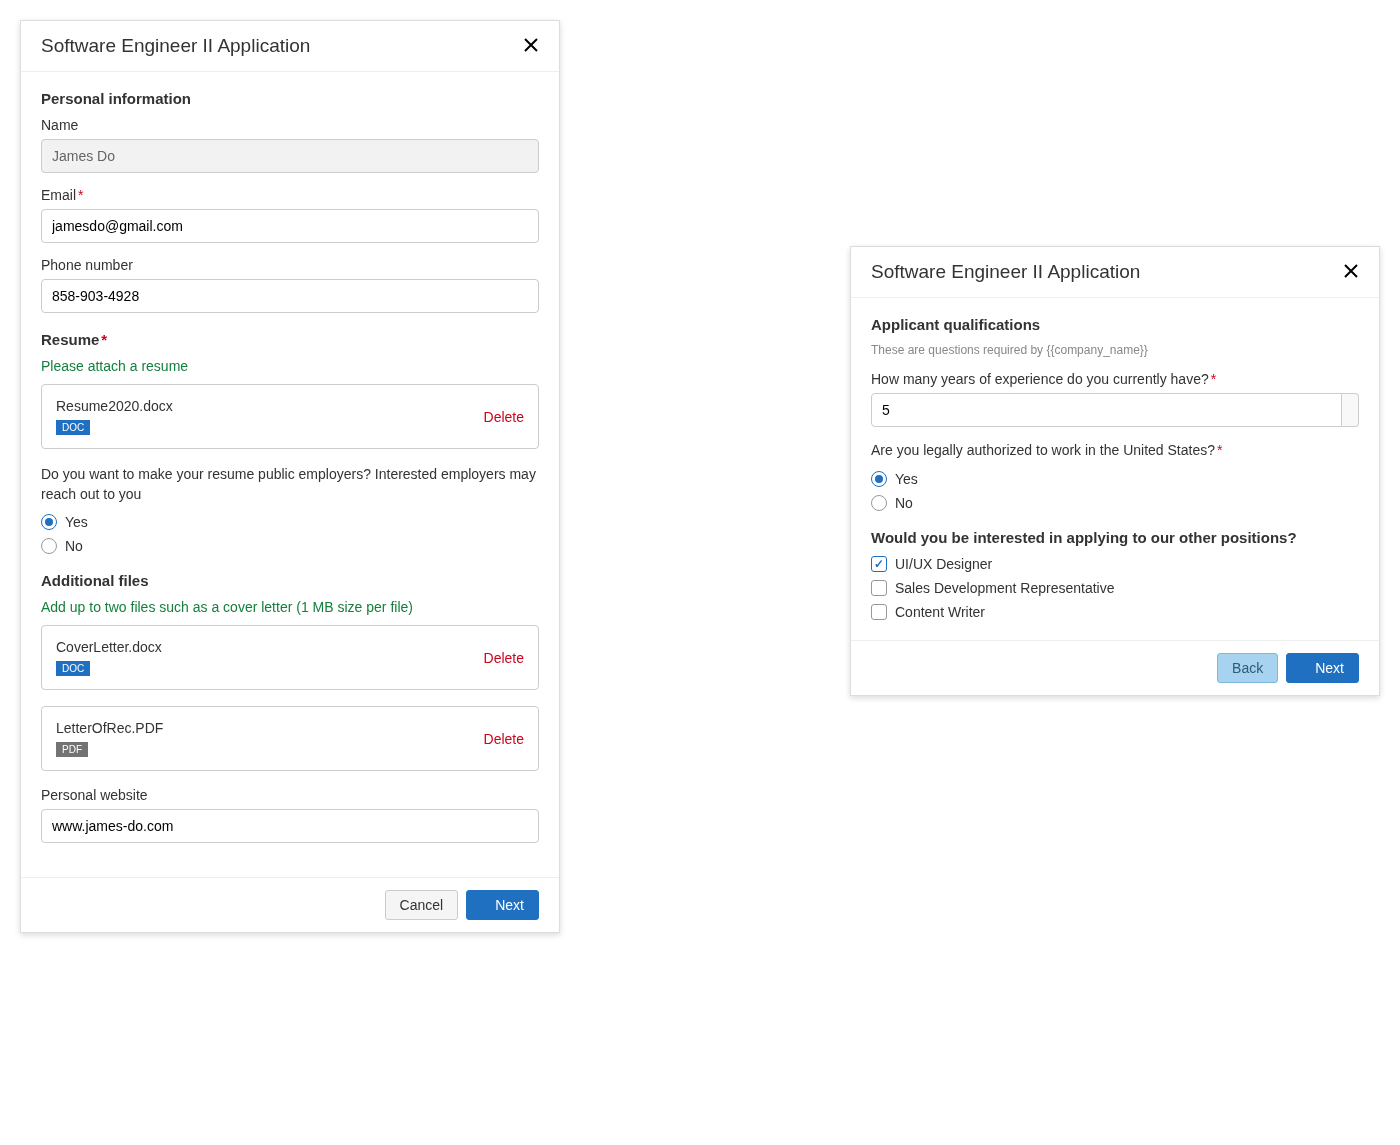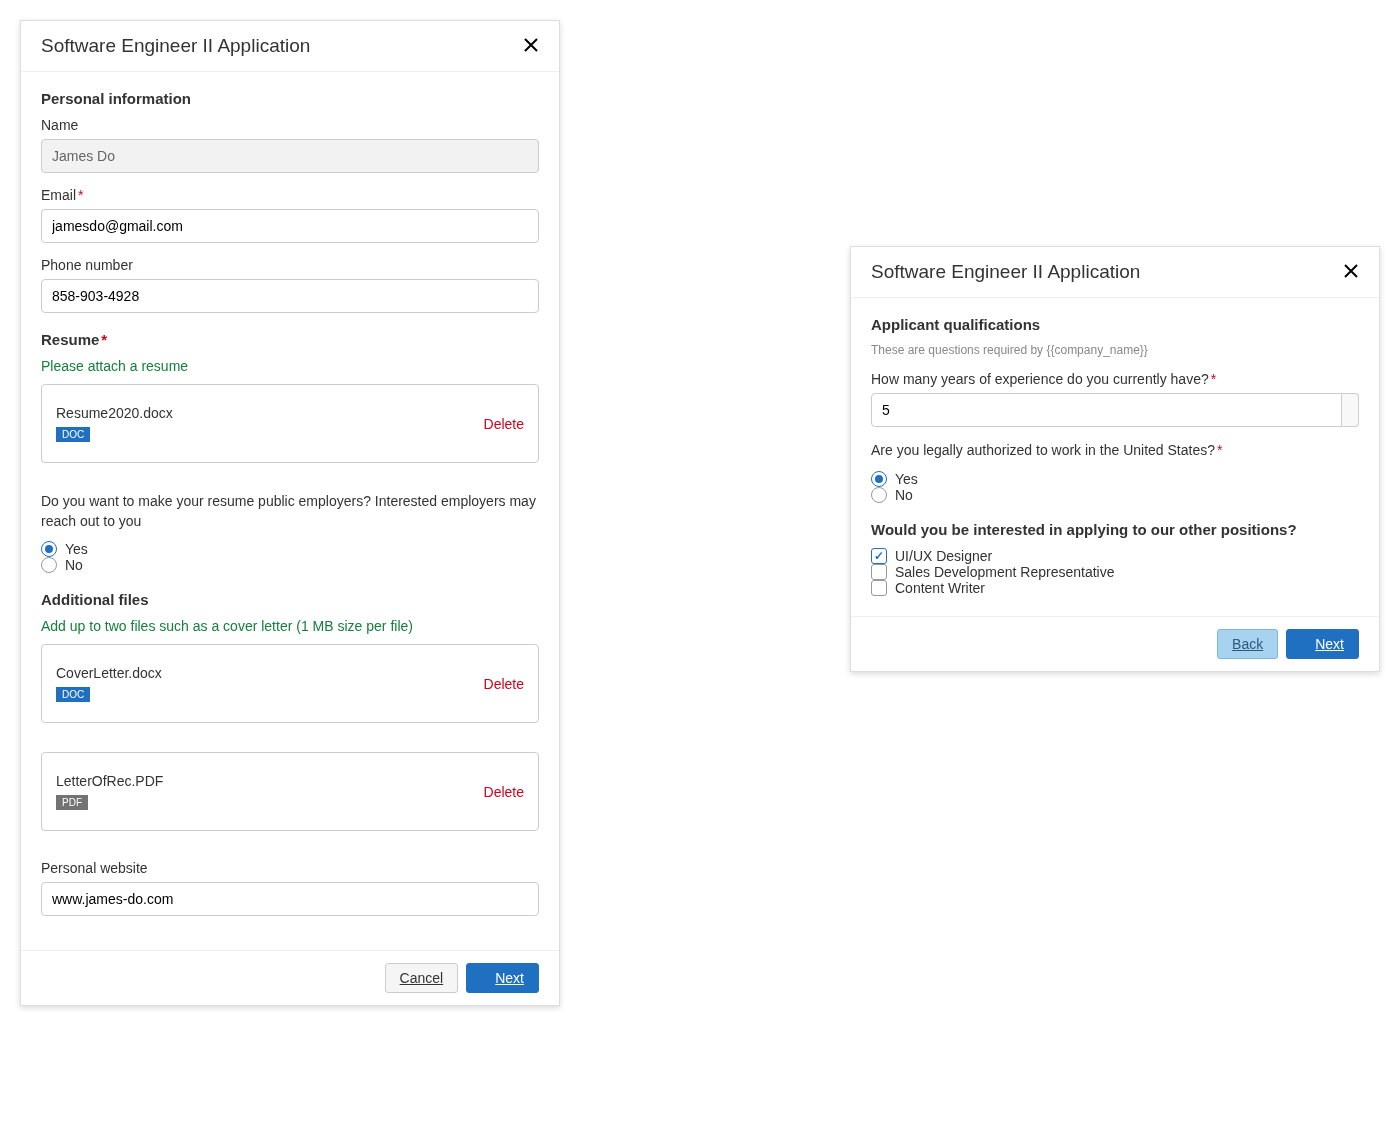--- a/index.html
+++ b/index.html
@@ -86,25 +86,25 @@
   margin-bottom: 14px;
 }
 .instruction {
   font-size: 14px;
   color: #15803d;
   margin-bottom: 10px;
 }
 .file-card {
   border: 1px solid #ccc;
   border-radius: 4px;
-  padding: 20px 14px;
+  padding: 13px 14px;
   display: flex;
   justify-content: space-between;
   align-items: center;
-  margin-bottom: 29px;
+  margin-bottom: 16px;
 }
 .file-info { display: flex; flex-direction: column; gap: 6px; }
 .file-name { font-size: 14px; }
 .badge {
   display: inline-block;
   color: #fff;
   font-size: 10px;
   padding: 2px 6px;
   border-radius: 0;
   width: fit-content;
@@ -118,20 +118,21 @@
   cursor: pointer;
 }
 .question {
   font-size: 14px;
   margin-bottom: 10px;
   line-height: 1.4;
 }
 .radio-group, .check-group {
   display: flex;
   flex-direction: column;
+  gap: 8px;
 }
 .radio-item, .check-item {
   display: flex;
   align-items: center;
   gap: 8px;
   cursor: pointer;
 }
 .radio {
   width: 16px; height: 16px;
   border: 1px solid #999;
@@ -155,21 +156,20 @@
   content: "✓"; color: #1f70c1; font-size: 12px; font-weight: 700;
 }
 .btn {
   padding: 6px 14px;
   font-size: 14px;
   border-radius: 3px;
   cursor: pointer;
   border: 1px solid #ccc;
   background: #f5f5f5;
   color: #333;
-  text-decoration: underline;
 }
 .btn.primary {
   background: #1f70c1;
   border-color: #1f70c1;
   color: #fff;
   padding-left: 28px;
 }
 .btn.info {
   background: #a8d3f0;
   border-color: #7cb9e0;

